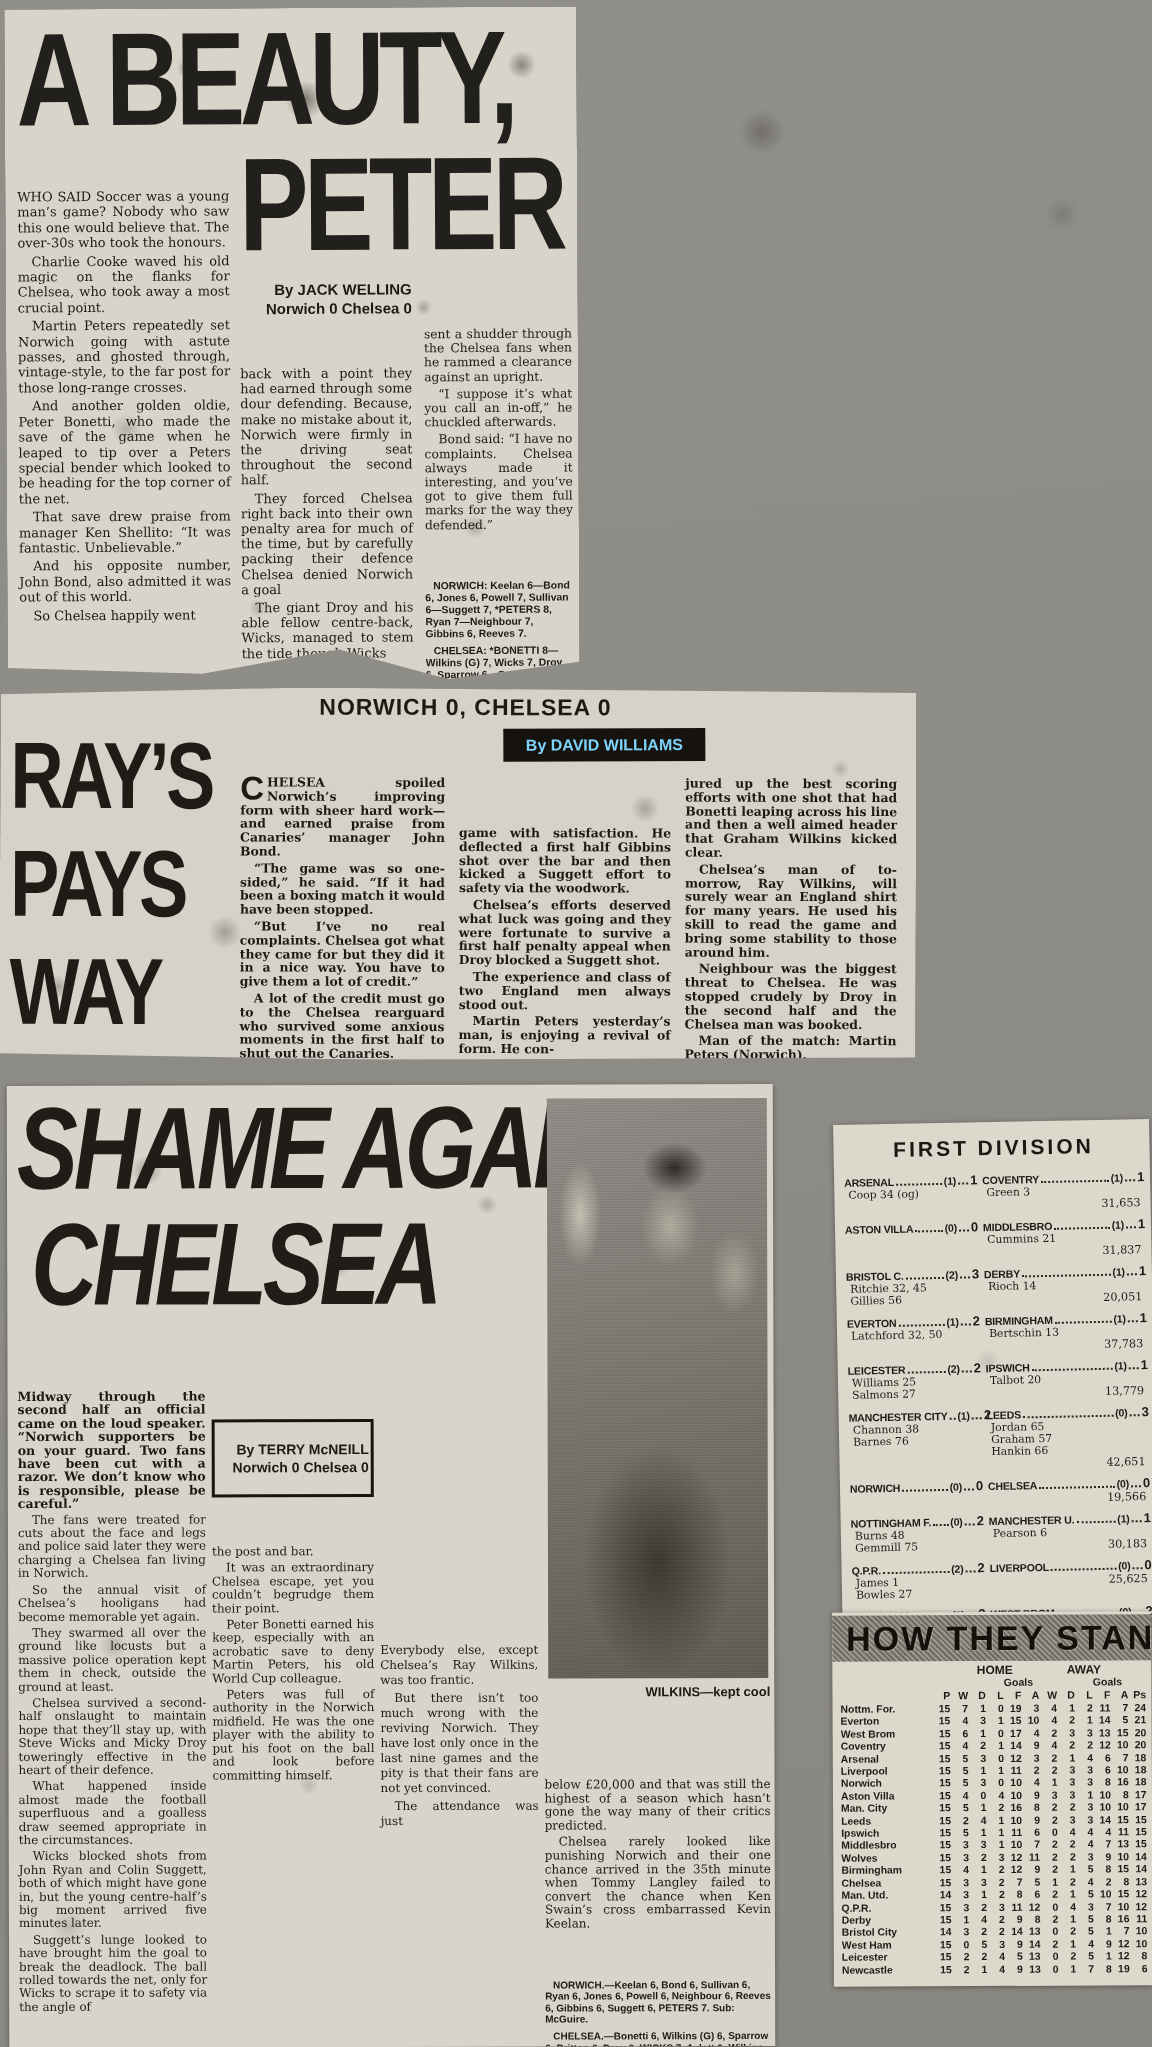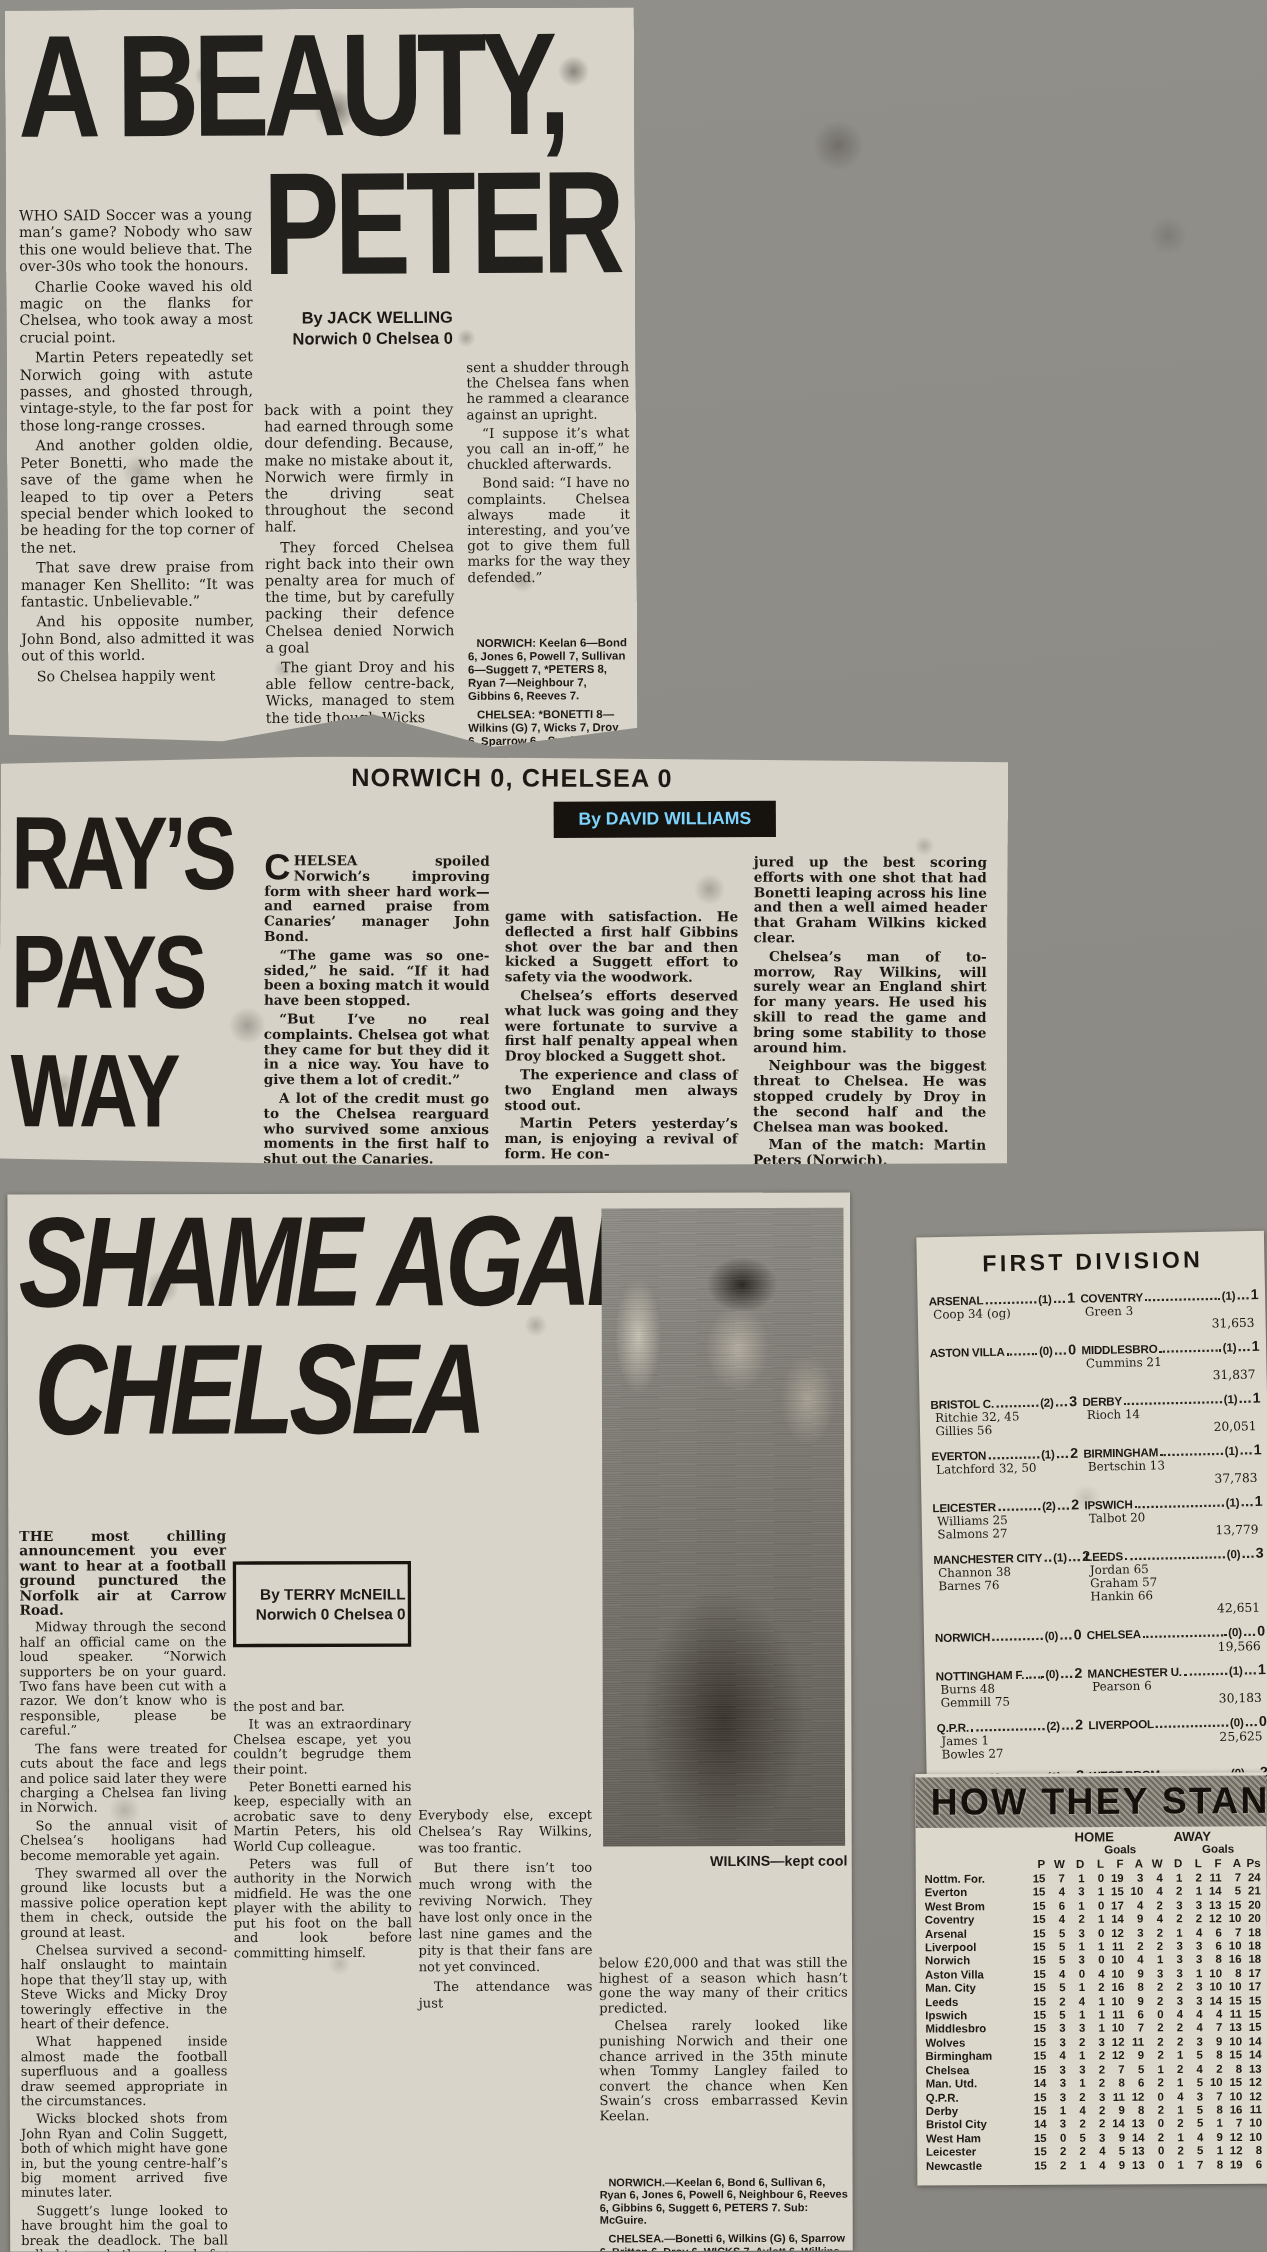--- a/index.html
+++ b/index.html
@@ -224,21 +224,20 @@
         </div>
     </div>
   </div>
 
   <div class="clip" id="clip3">
     <div class="ital-head" id="c3-h1"><span class="squish">SHAME AGAIN,</span></div>
     <div class="ital-head" id="c3-h2"><span class="squish">CHELSEA</span></div>
     <div id="c3-photo"></div>
     <div id="c3-caption">WILKINS—kept cool</div>
     <div class="c3-col" id="c3-col1">
-        <p>THE most chilling announcement you ever want to hear at a football ground punctured the Norfolk air at Carrow Road.</p>
         <p>Midway through the second half an official came on the loud speaker. “Norwich supporters be on your guard. Two fans have been cut with a razor. We don’t know who is responsible, please be careful.”</p>
         <p>The fans were treated for cuts about the face and legs and police said later they were charging a Chelsea fan living in Norwich.</p>
         <p>So the annual visit of Chelsea’s hooligans had become memorable yet again.</p>
         <p>They swarmed all over the ground like locusts but a massive police operation kept them in check, outside the ground at least.</p>
         <p>Chelsea survived a second-half onslaught to maintain hope that they’ll stay up, with Steve Wicks and Micky Droy toweringly effective in the heart of their defence.</p>
         <p>What happened inside almost made the football superfluous and a goalless draw seemed appropriate in the circumstances.</p>
         <p>Wicks blocked shots from John Ryan and Colin Suggett, both of which might have gone in, but the young centre-half’s big moment arrived five minutes later.</p>
         <p>Suggett’s lunge looked to have brought him the goal to break the deadlock. The ball rolled towards the net, only for Wicks to scrape it to safety via the angle of</p>
       </div>
     <div class="c3-col" id="c3-col2">

